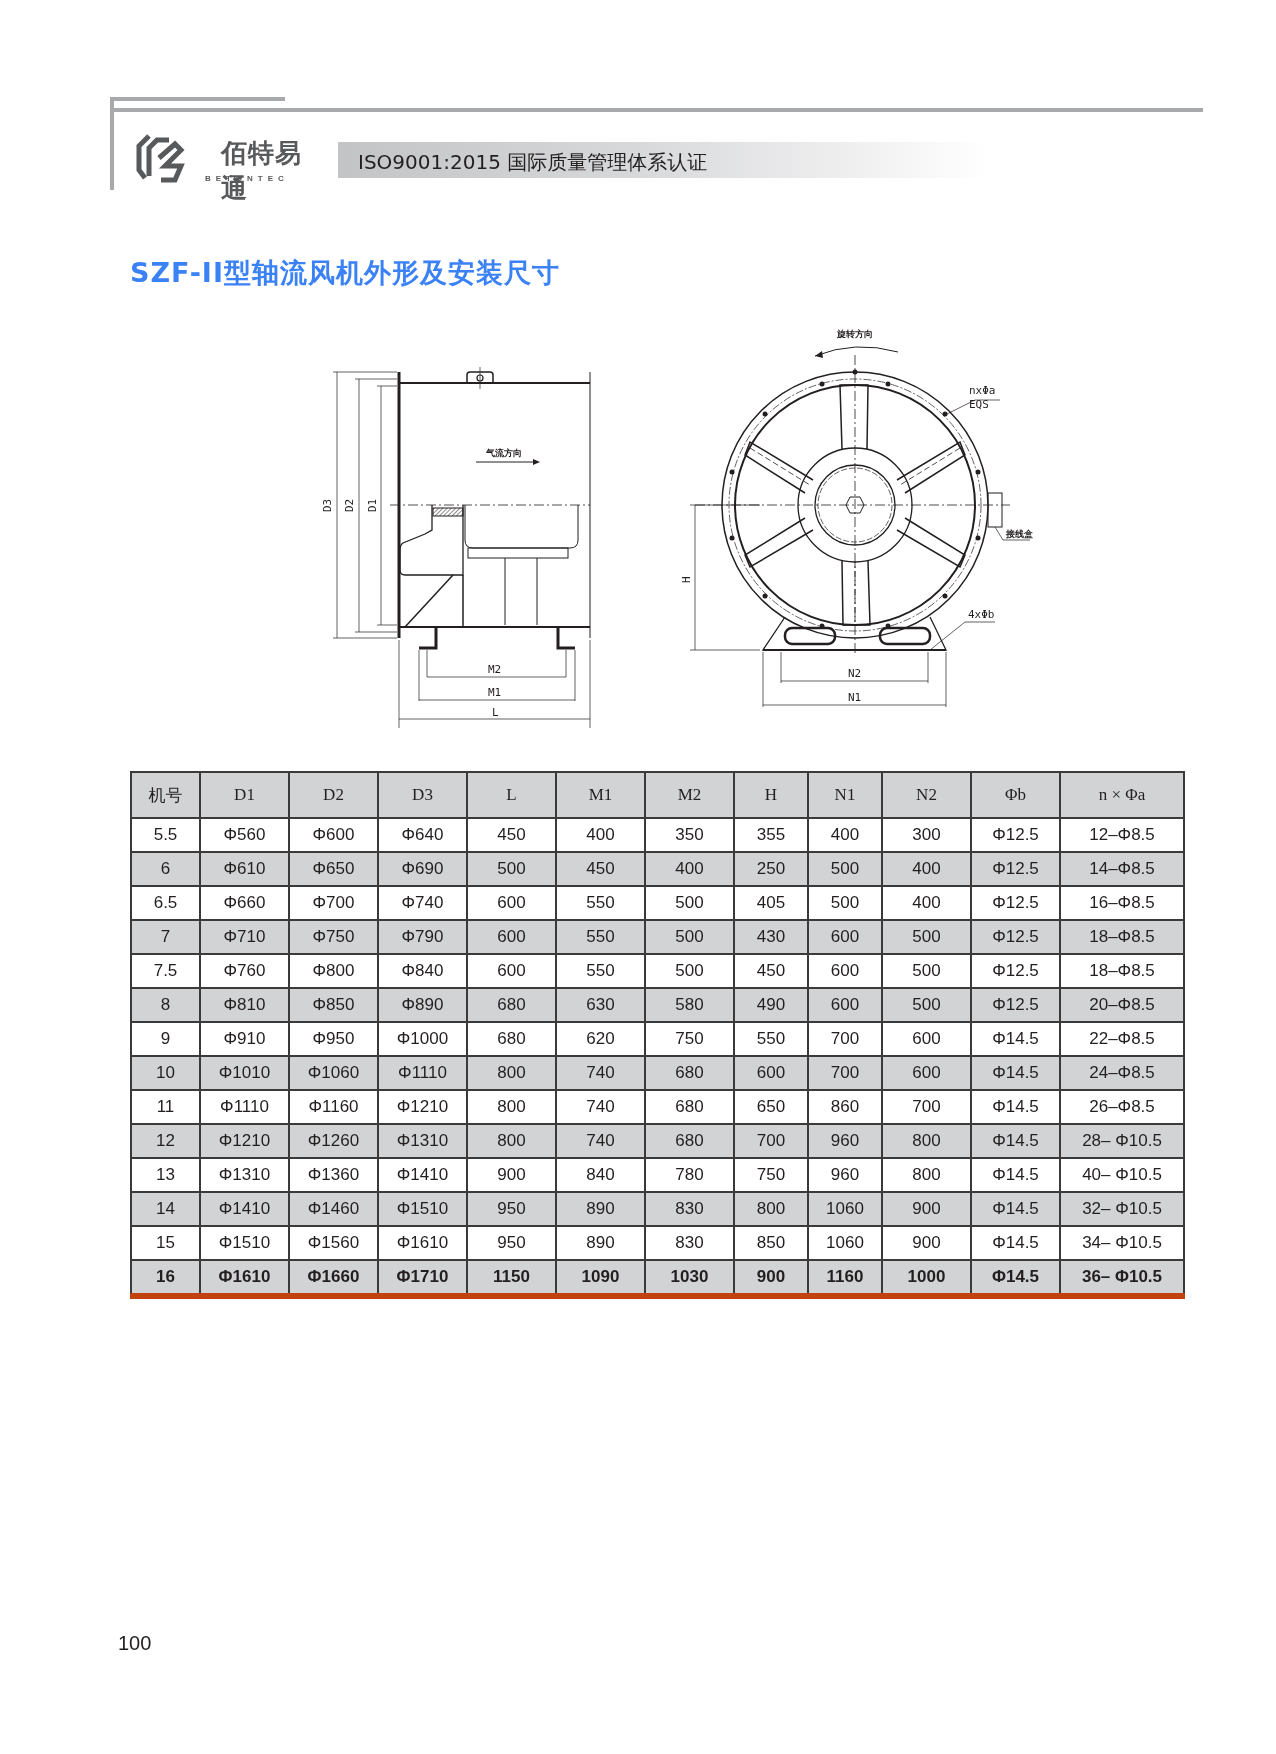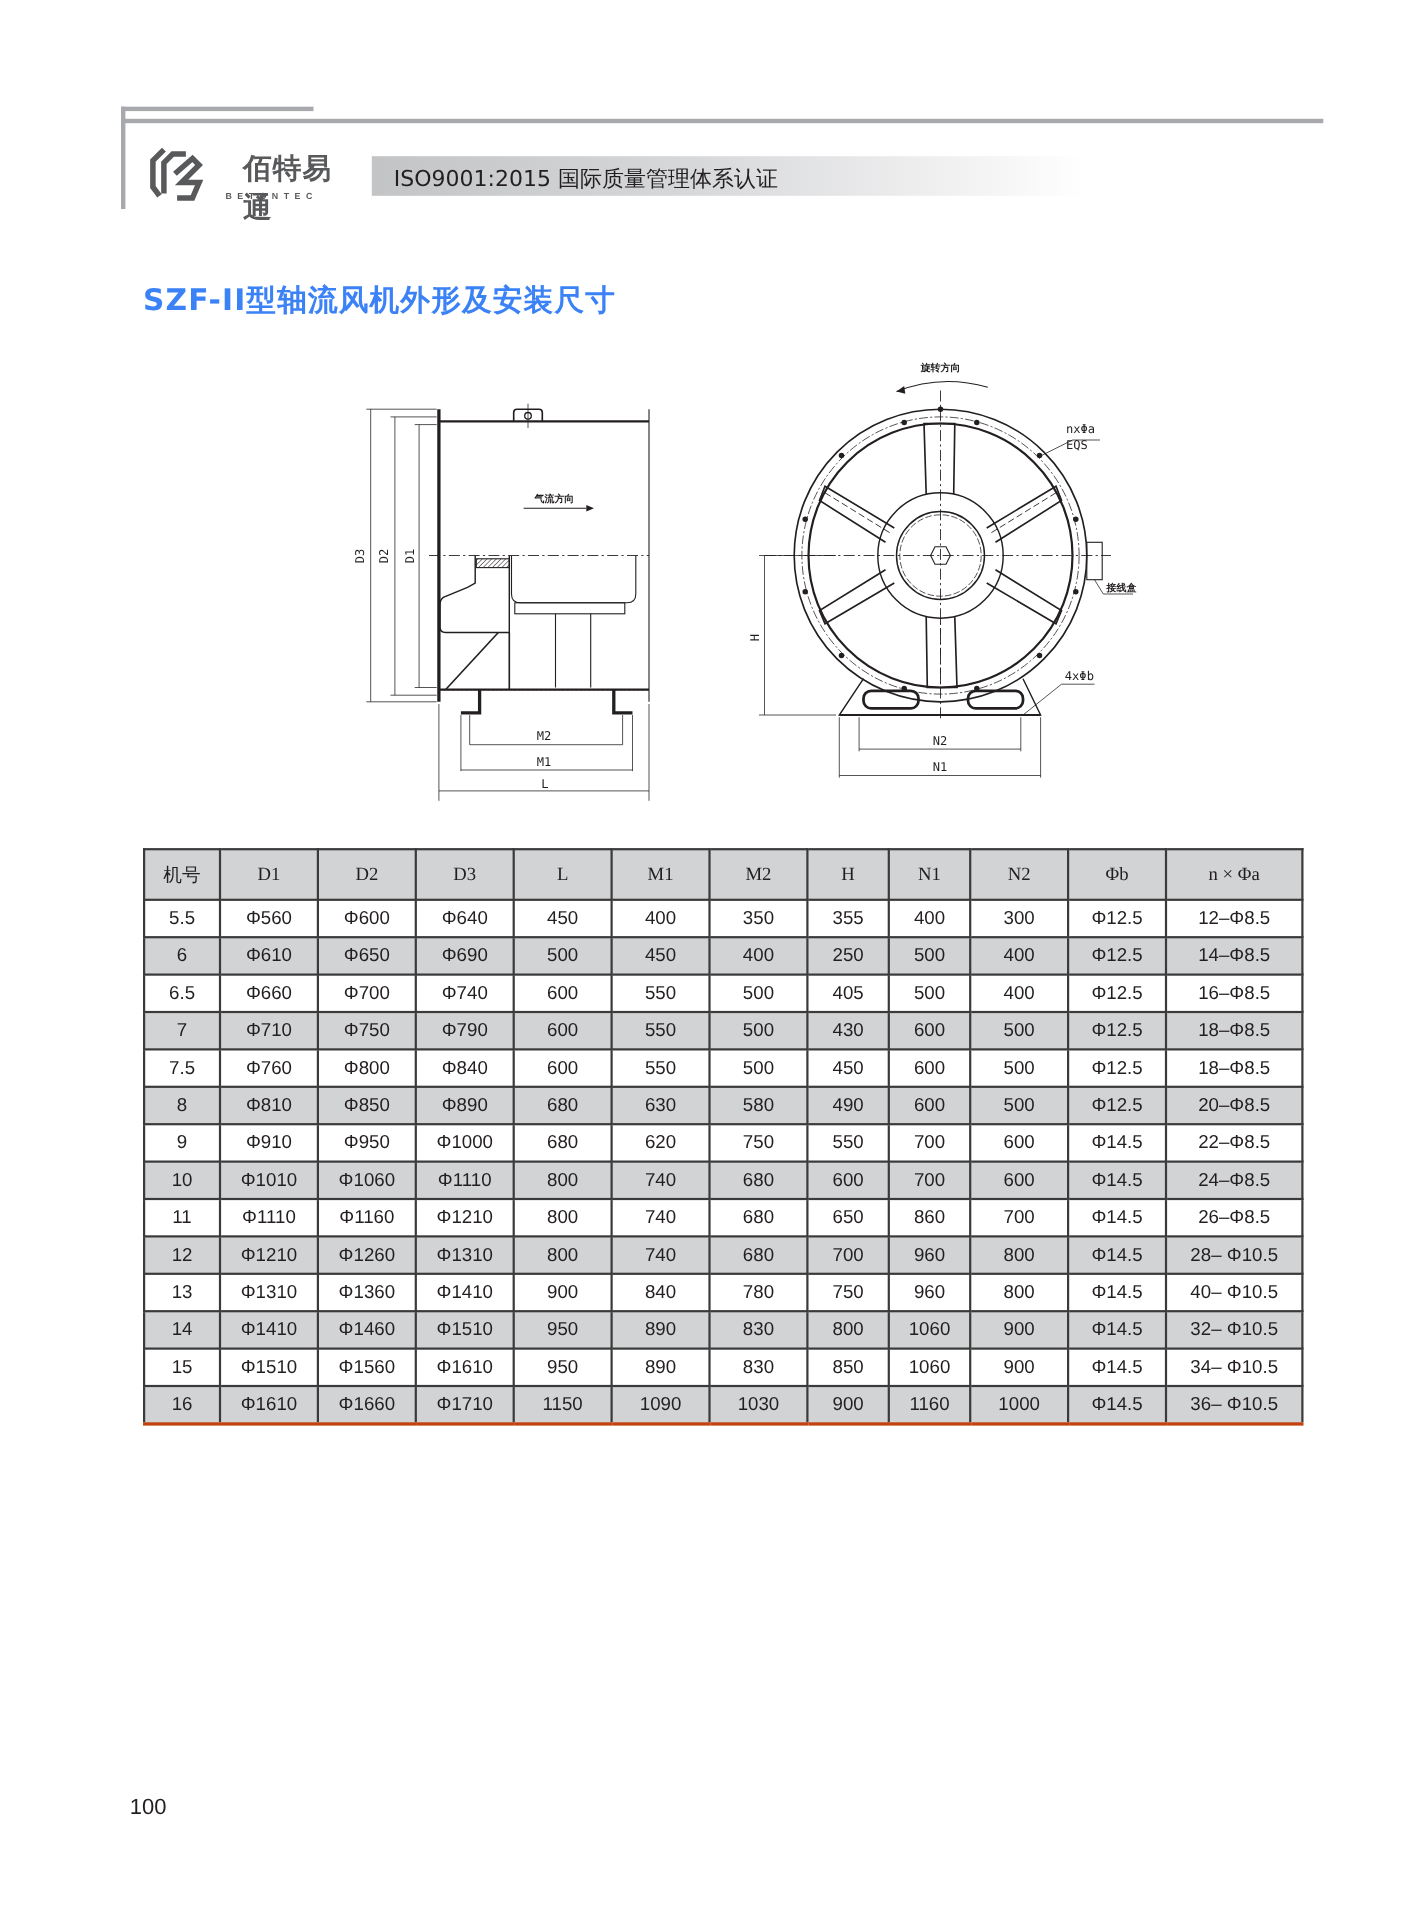--- a/index.html
+++ b/index.html
@@ -28,21 +28,21 @@
   .dwg-label { font-family:"DejaVu Sans Mono", monospace; font-size:11px; fill:#231f20; }
   .dwg-cn { font-family:"DejaVu Sans", sans-serif; font-size:9px; fill:#231f20; font-weight:bold; }
 
   
   .spec-table { position:absolute; left:130px; top:771px; border-collapse:collapse; }
   .spec-table th, .spec-table td { border:2px solid #3a3a3a; text-align:center; font-size:17px; font-weight:normal;
        padding:0; height:32px; color:#231f20; }
   .spec-table th { height:44px; background:#d1d3d4;font-family:Liberation Serif, serif; }
   .spec-table tr.alt td { background:#d1d3d4; }
   .spec-table tr.plain td { background:#ffffff; }
-  .spec-table tr.last td { border-bottom:3px solid #c2410c; }
+  .spec-table tr.last td { border-bottom:6px solid #c2410c;font-weight:bold; }
 
   .page-number { position:absolute; left:118px; top:1632px; font-size:20px; color:#231f20;text-align:right; }
 </style>
 </head>
 <body>
 
 <div class="frame-top-short"></div>
 <div class="frame-top-long"></div>
 <div class="frame-left"></div>
 

